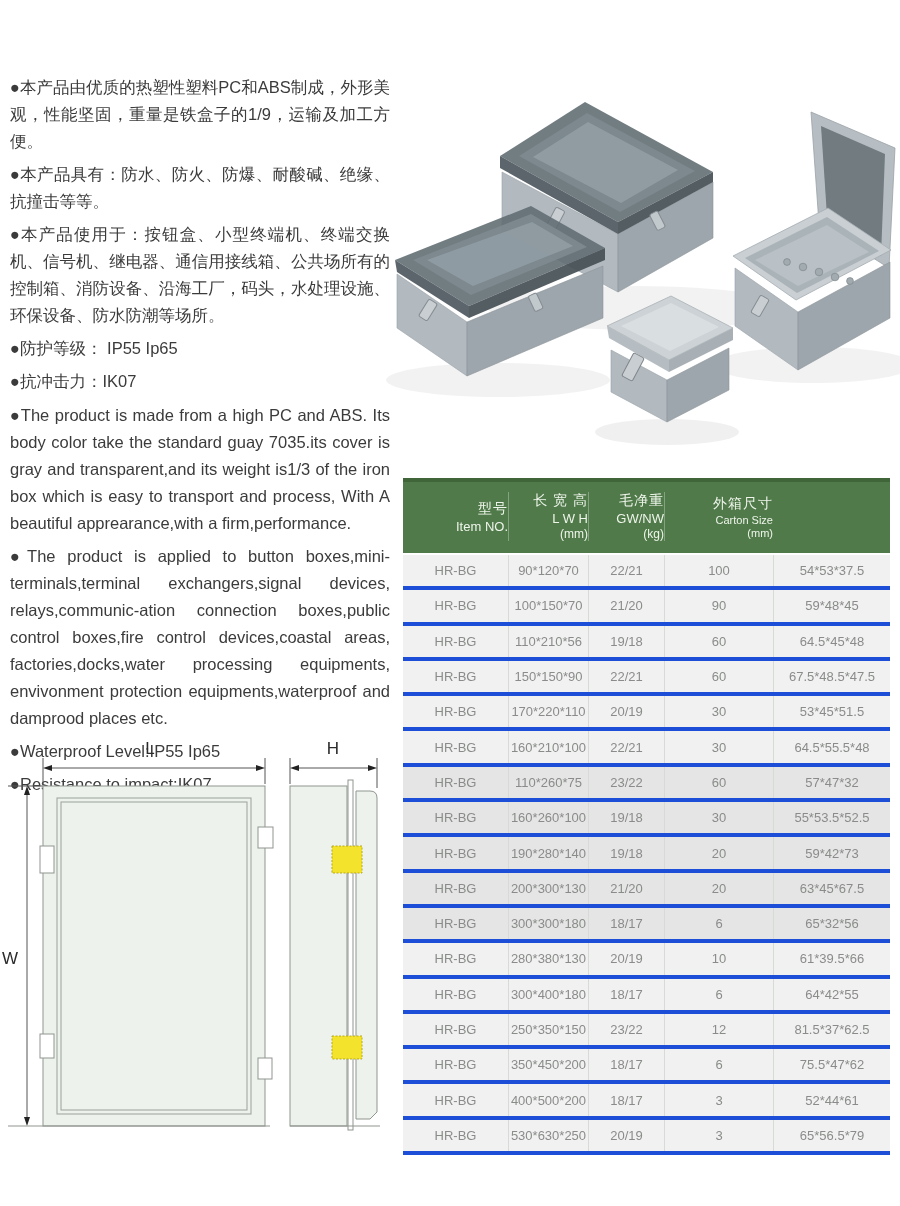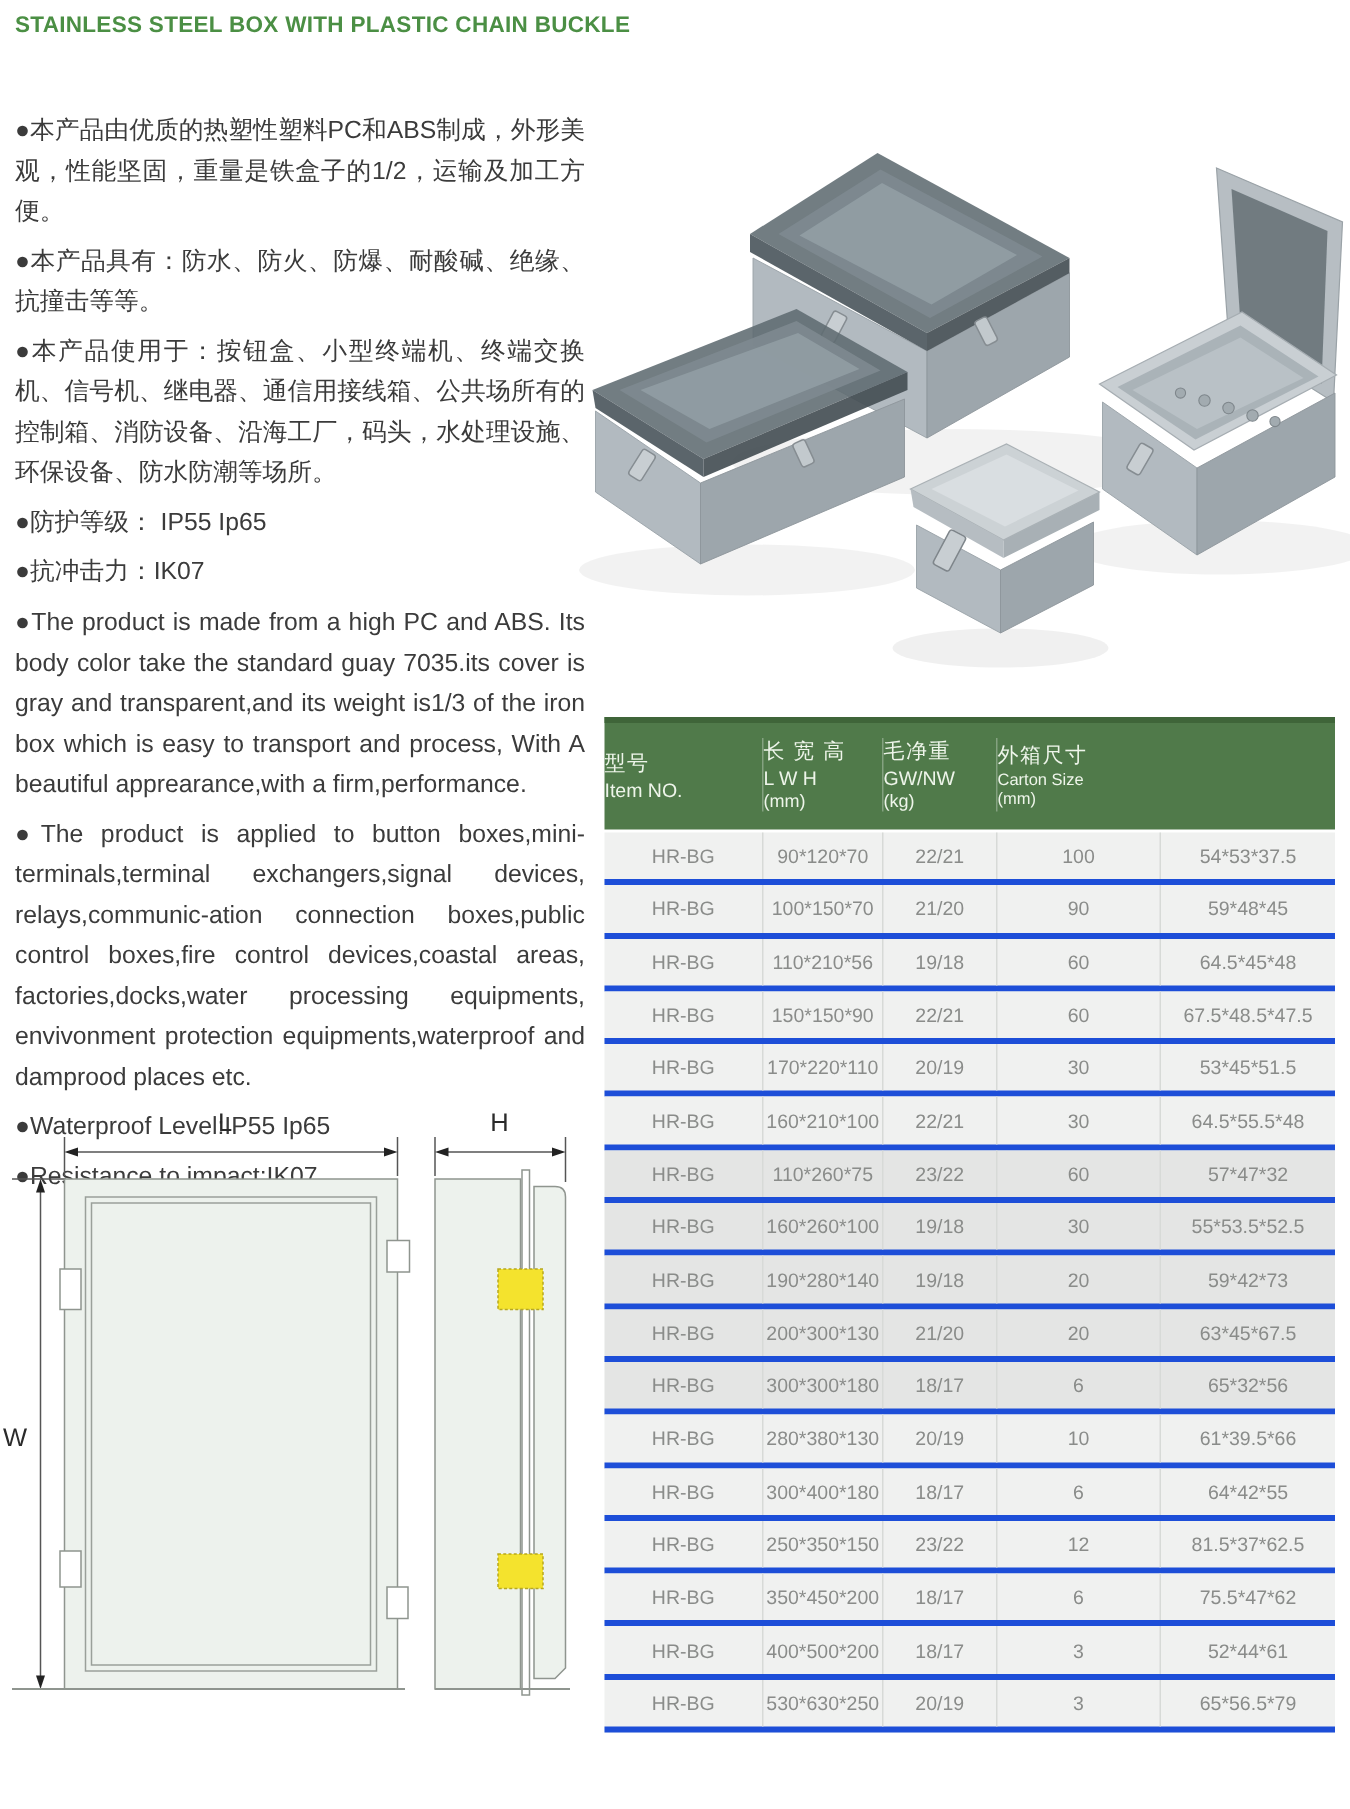--- a/index.html
+++ b/index.html
@@ -19,21 +19,21 @@
             margin-bottom:6px; word-break:break-word; }
 
   
   .photo { position:absolute; left:383px; top:60px; width:517px; height:405px; }
 
   
   .spec-table { position:absolute; left:403px; top:478px; width:487px; }
   .thead { display:grid; grid-template-columns:105px 80px 76px 109px 117px;
            background:#507a4a; border-top:4px solid #3f6539; padding:10px 0 12px 0;
            margin-bottom:2px; }
-  .th { display:flex; flex-direction:column; align-items:flex-start; justify-content:center;
+  .th { display:flex; flex-direction:column; align-items:flex-end; justify-content:center;
         color:#eef5ea; text-align:center; gap:1px; }
   .th + .th { border-left:1px solid rgba(255,255,255,0.30); }
   .th-zh { font-size:14px; letter-spacing:1px; }
   .th-en { font-size:13px; }
   .th-unit { font-size:12px; }
   .th:nth-child(4) .th-en, .th:nth-child(4) .th-unit { font-size:11px; }
   .tbody { }
   .trow { display:grid; grid-template-columns:105px 80px 76px 109px 117px;
           background:#f0f1f0; border-bottom:4px solid #1d4ed8; height:35.3px; }
   .trow.shaded { background:#e4e5e4; }
@@ -43,24 +43,23 @@
 
   
   .diagram { position:absolute; left:0px; top:728px; width:400px; height:462px; }
   .dimtext { font-size:17px; fill:#2b2b2b; font-family:"Liberation Sans", sans-serif; }
 </style>
 </head>
 <body>
 
 <div id="page">
 
-  <div class="title-en">STAINLESS STEEL BOX WITH PLASTIC CHAIN BUCKLE</div>
 
   <div class="desc">
-    <p class="bullet">●本产品由优质的热塑性塑料PC和ABS制成，外形美观，性能坚固，重量是铁盒子的1/2，运输及加工方便。</p>
+    <p class="bullet">●本产品由优质的热塑性塑料PC和ABS制成，外形美观，性能坚固，重量是铁盒子的1/9，运输及加工方便。</p>
     <p class="bullet">●本产品具有：防水、防火、防爆、耐酸碱、绝缘、抗撞击等等。</p>
     <p class="bullet">●本产品使用于：按钮盒、小型终端机、终端交换机、信号机、继电器、通信用接线箱、公共场所有的控制箱、消防设备、沿海工厂，码头，水处理设施、环保设备、防水防潮等场所。</p>
     <p class="bullet">●防护等级： IP55  Ip65</p>
     <p class="bullet">●抗冲击力：IK07</p>
     <p class="bullet">●The product is made from a high PC and ABS. Its body color take the standard guay 7035.its cover is gray and transparent,and its weight is1/3 of the iron box which is easy to transport and process, With A beautiful apprearance,with a firm,performance.</p>
     <p class="bullet">●The product is applied to button boxes,mini-terminals,terminal exchangers,signal devices, relays,communic-ation connection boxes,public control boxes,fire control devices,coastal areas, factories,docks,water processing equipments, envivonment protection equipments,waterproof and damprood places etc.</p>
     <p class="bullet">●Waterproof Level:IP55  Ip65</p>
     <p class="bullet">●Resistance to impact:IK07</p>
   </div>
 

